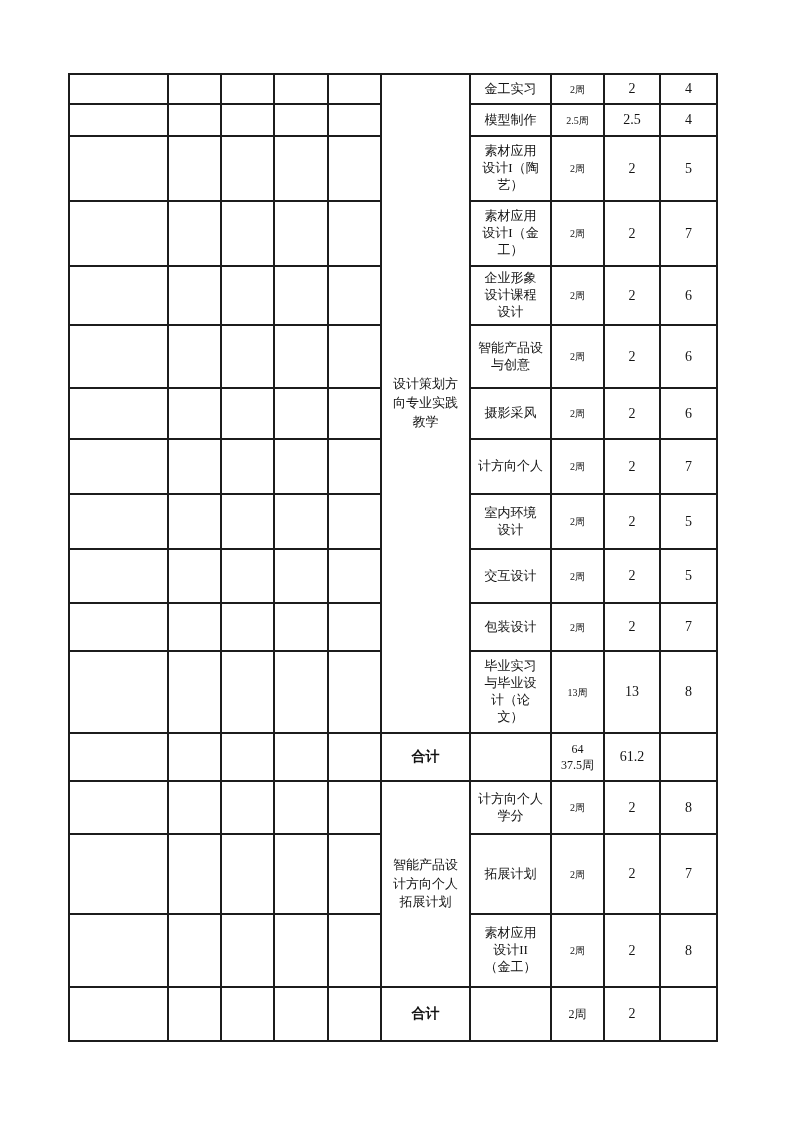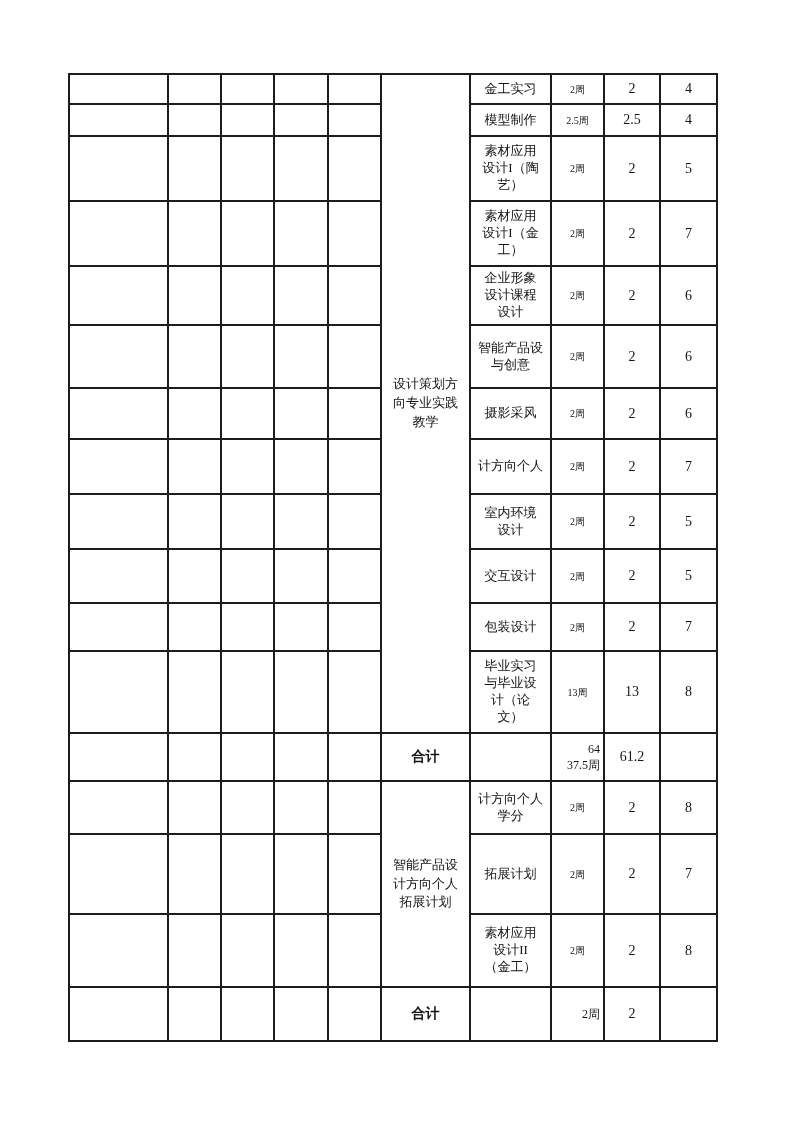--- a/index.html
+++ b/index.html
@@ -30,21 +30,21 @@
     overflow: hidden;
     box-sizing: border-box;
   }
   td.cell-empty { background: #ffffff; }
   td.cell-course { font-size: 13px; line-height: 1.3; }
   td.cell-weeks { font-size: 10px; line-height: 1.5; font-family: Liberation Serif, serif; }
   td.cell-credits { font-size: 14px; }
   td.cell-semester { font-size: 14px; }
   td.cell-direction { font-size: 13px; line-height: 1.45; }
   td.total-label { font-weight: 700; font-size: 14px; }
-  tr.total-row td.cell-weeks { font-size: 12px; line-height: 1.35; text-align: right; }
+  tr.total-row td.cell-weeks { font-size: 12px; line-height: 1.35; }
   tr.total-row td.cell-credits { font-size: 14px; }
 </style>
 </head>
 <body>
 
 <div class="page">
   <table class="curriculum">
     <colgroup>
       <col style="width:99px">
       <col style="width:53px">

